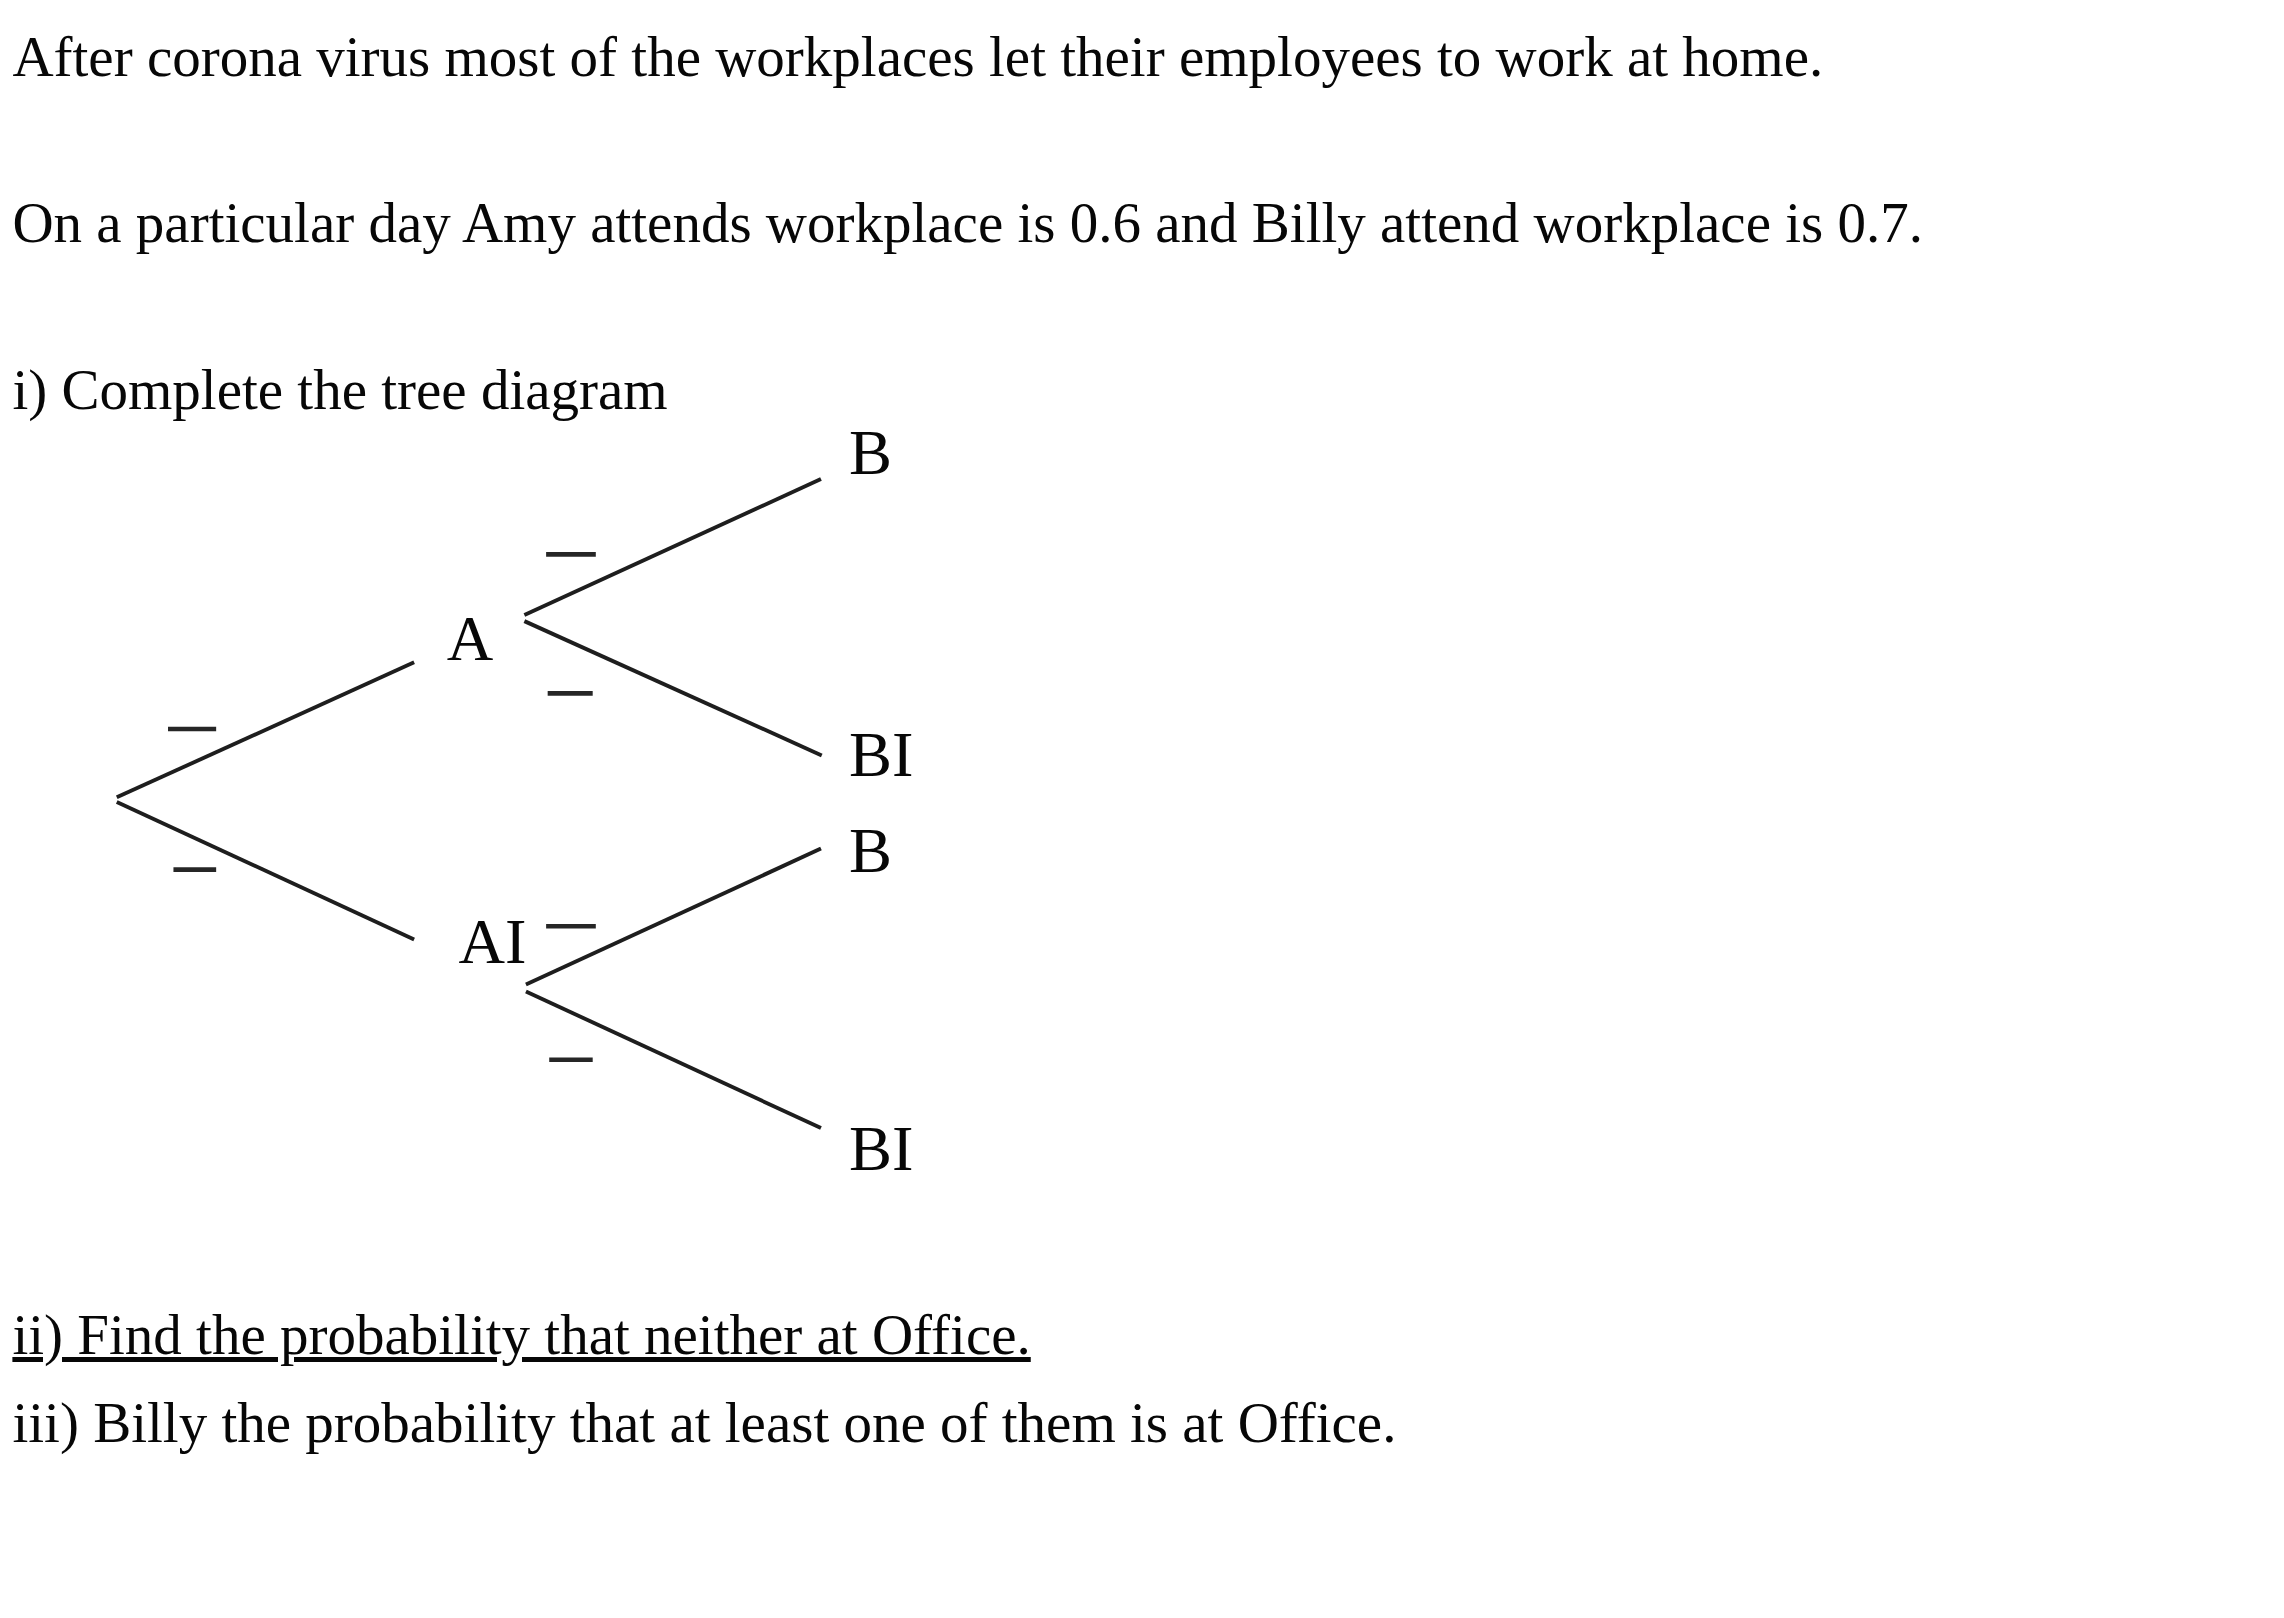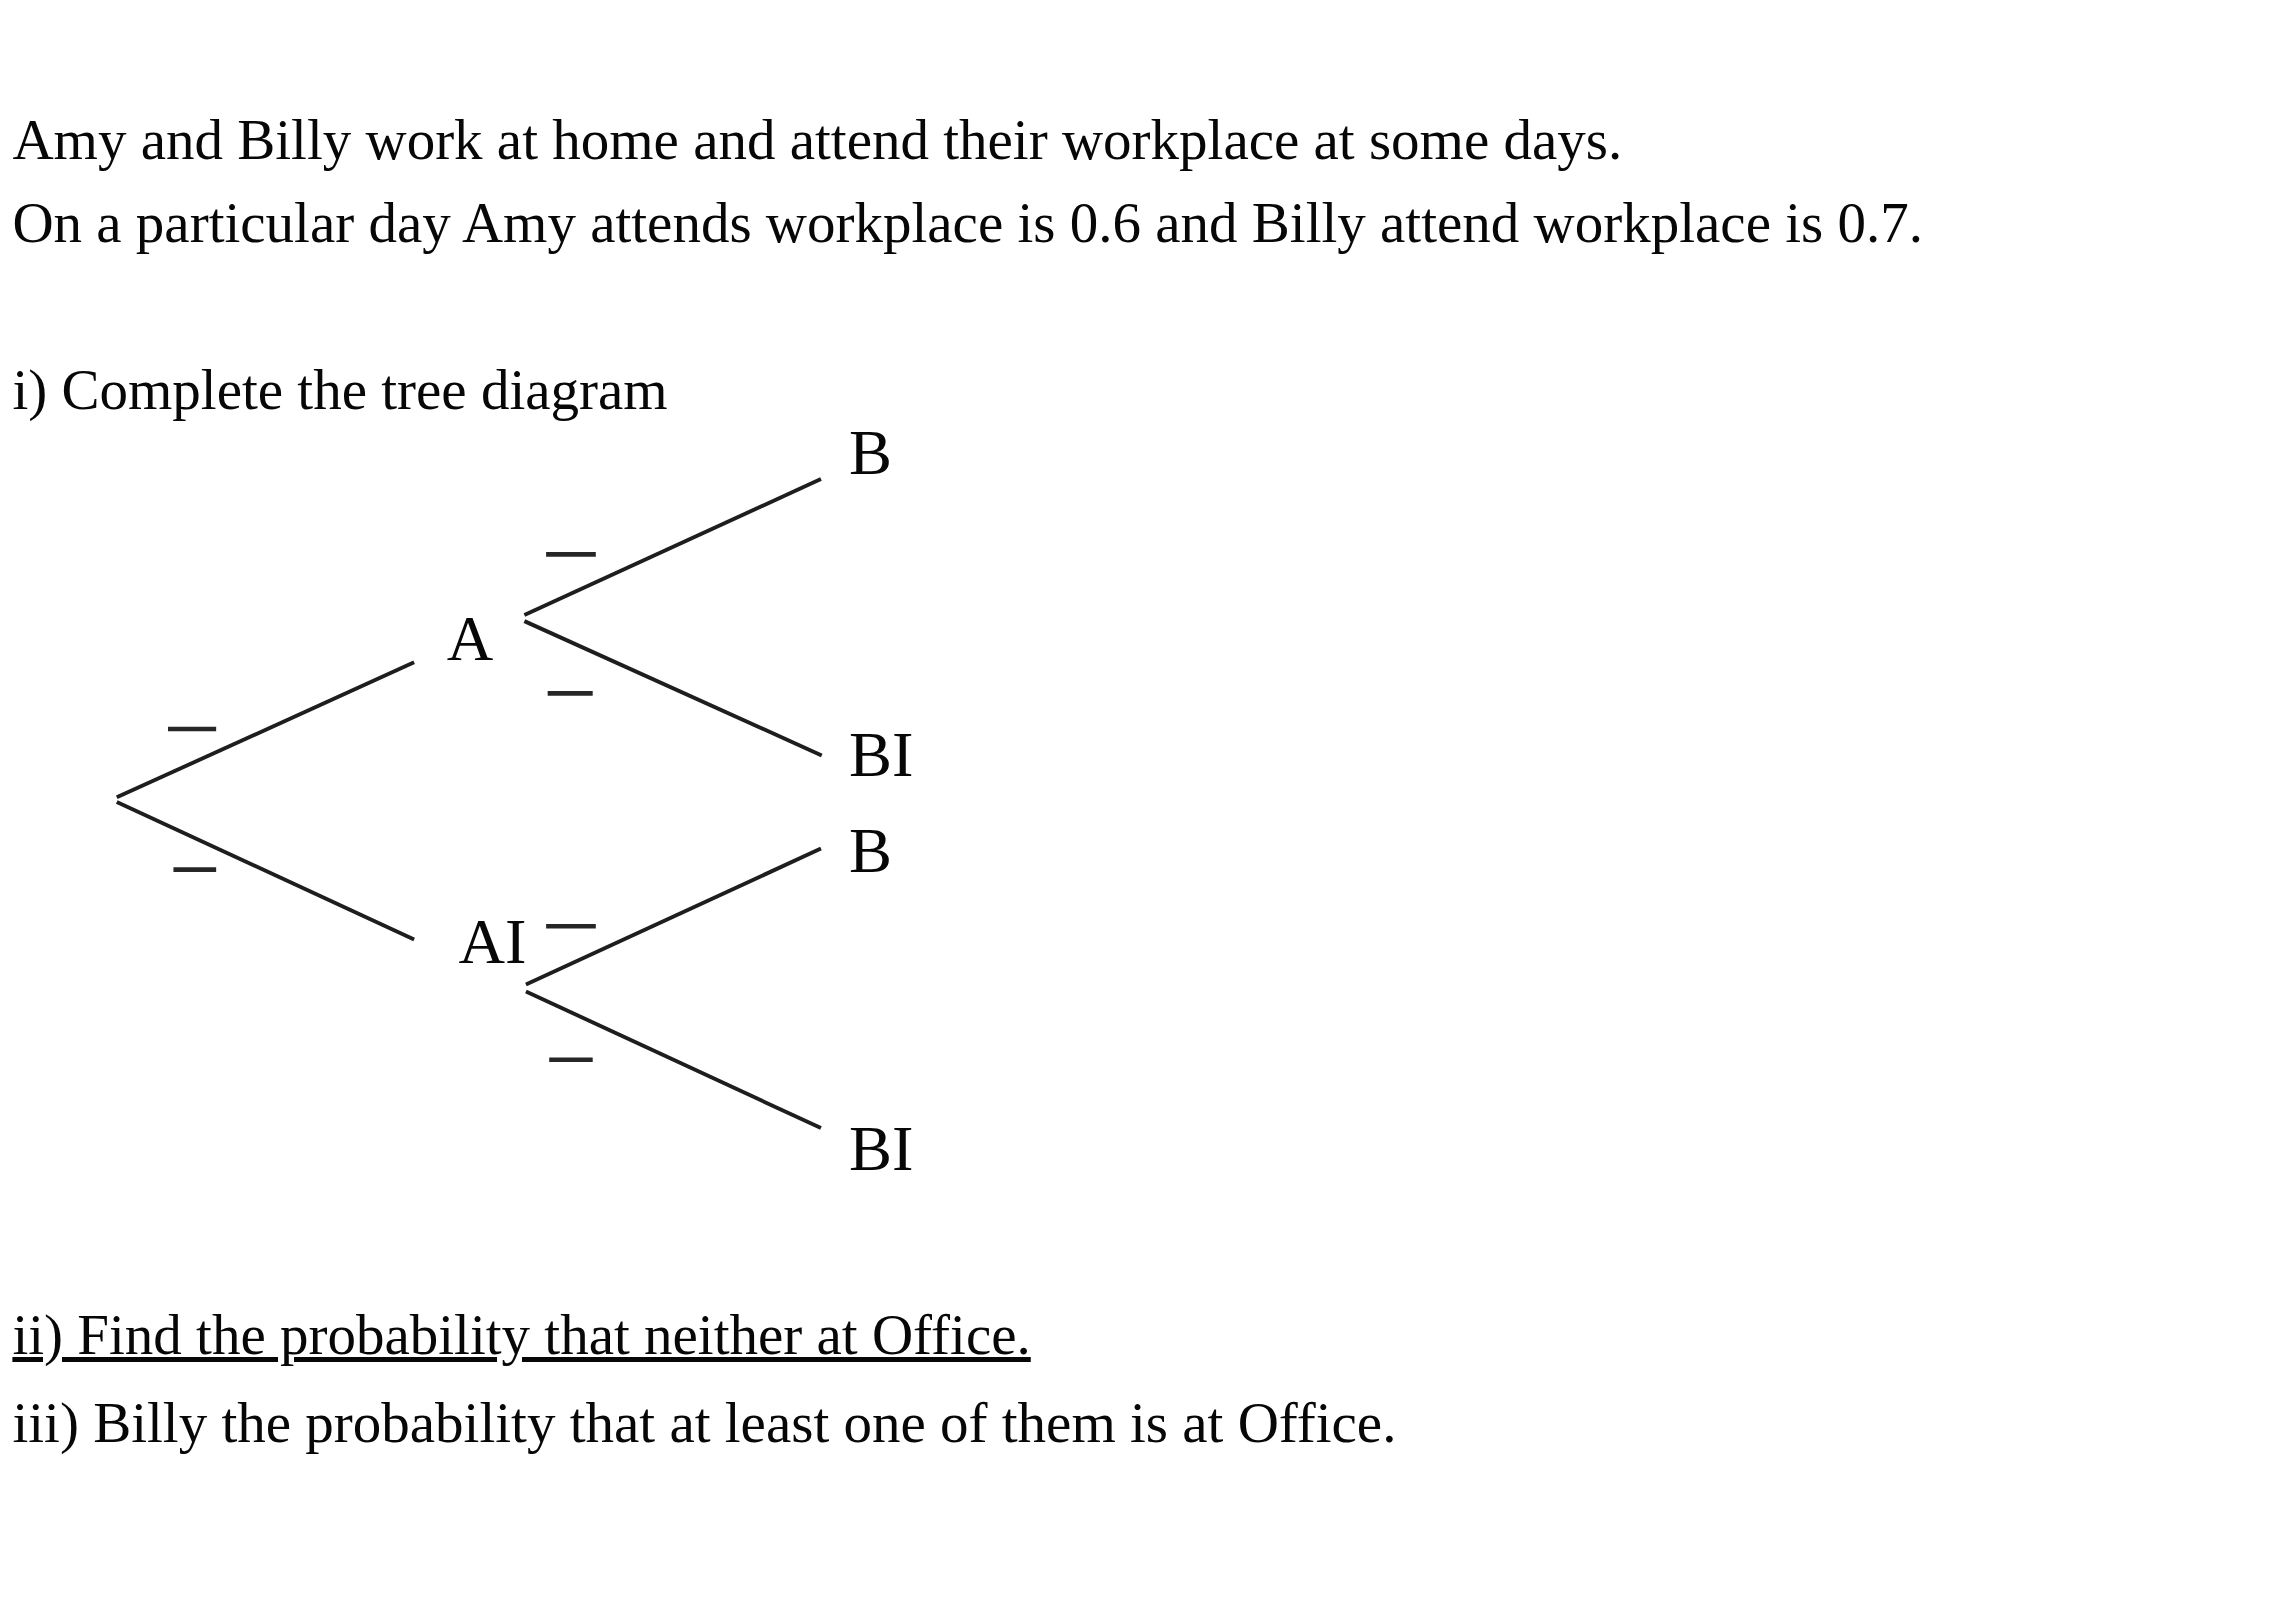--- a/index.html
+++ b/index.html
@@ -45,22 +45,22 @@
     font-family: "Liberation Serif", serif;
     font-size: 83px;
     fill: #070707;
   }
 </style>
 </head>
 <body>
 
 <div id="page">
 
+  <div class="textline" style="top: 28px;">After corona virus most of the workplaces let their employees to work at home.</div>
 
-  <div class="textline" style="top: 111px;">Amy and Billy work at home and attend their workplace at some days.</div>
 
   <div class="textline" style="top: 194px;">On a particular day Amy attends workplace is 0.6 and Billy attend workplace is 0.7.</div>
 
   <div class="textline" style="top: 361px;">i) Complete the tree diagram</div>
 
   <svg id="tree-svg" viewBox="0 0 2941 2084">
 
     <line class="branch" x1="150" y1="1027" x2="533" y2="853"></line>
     <line class="branch" x1="150" y1="1033" x2="533" y2="1210"></line>
 

